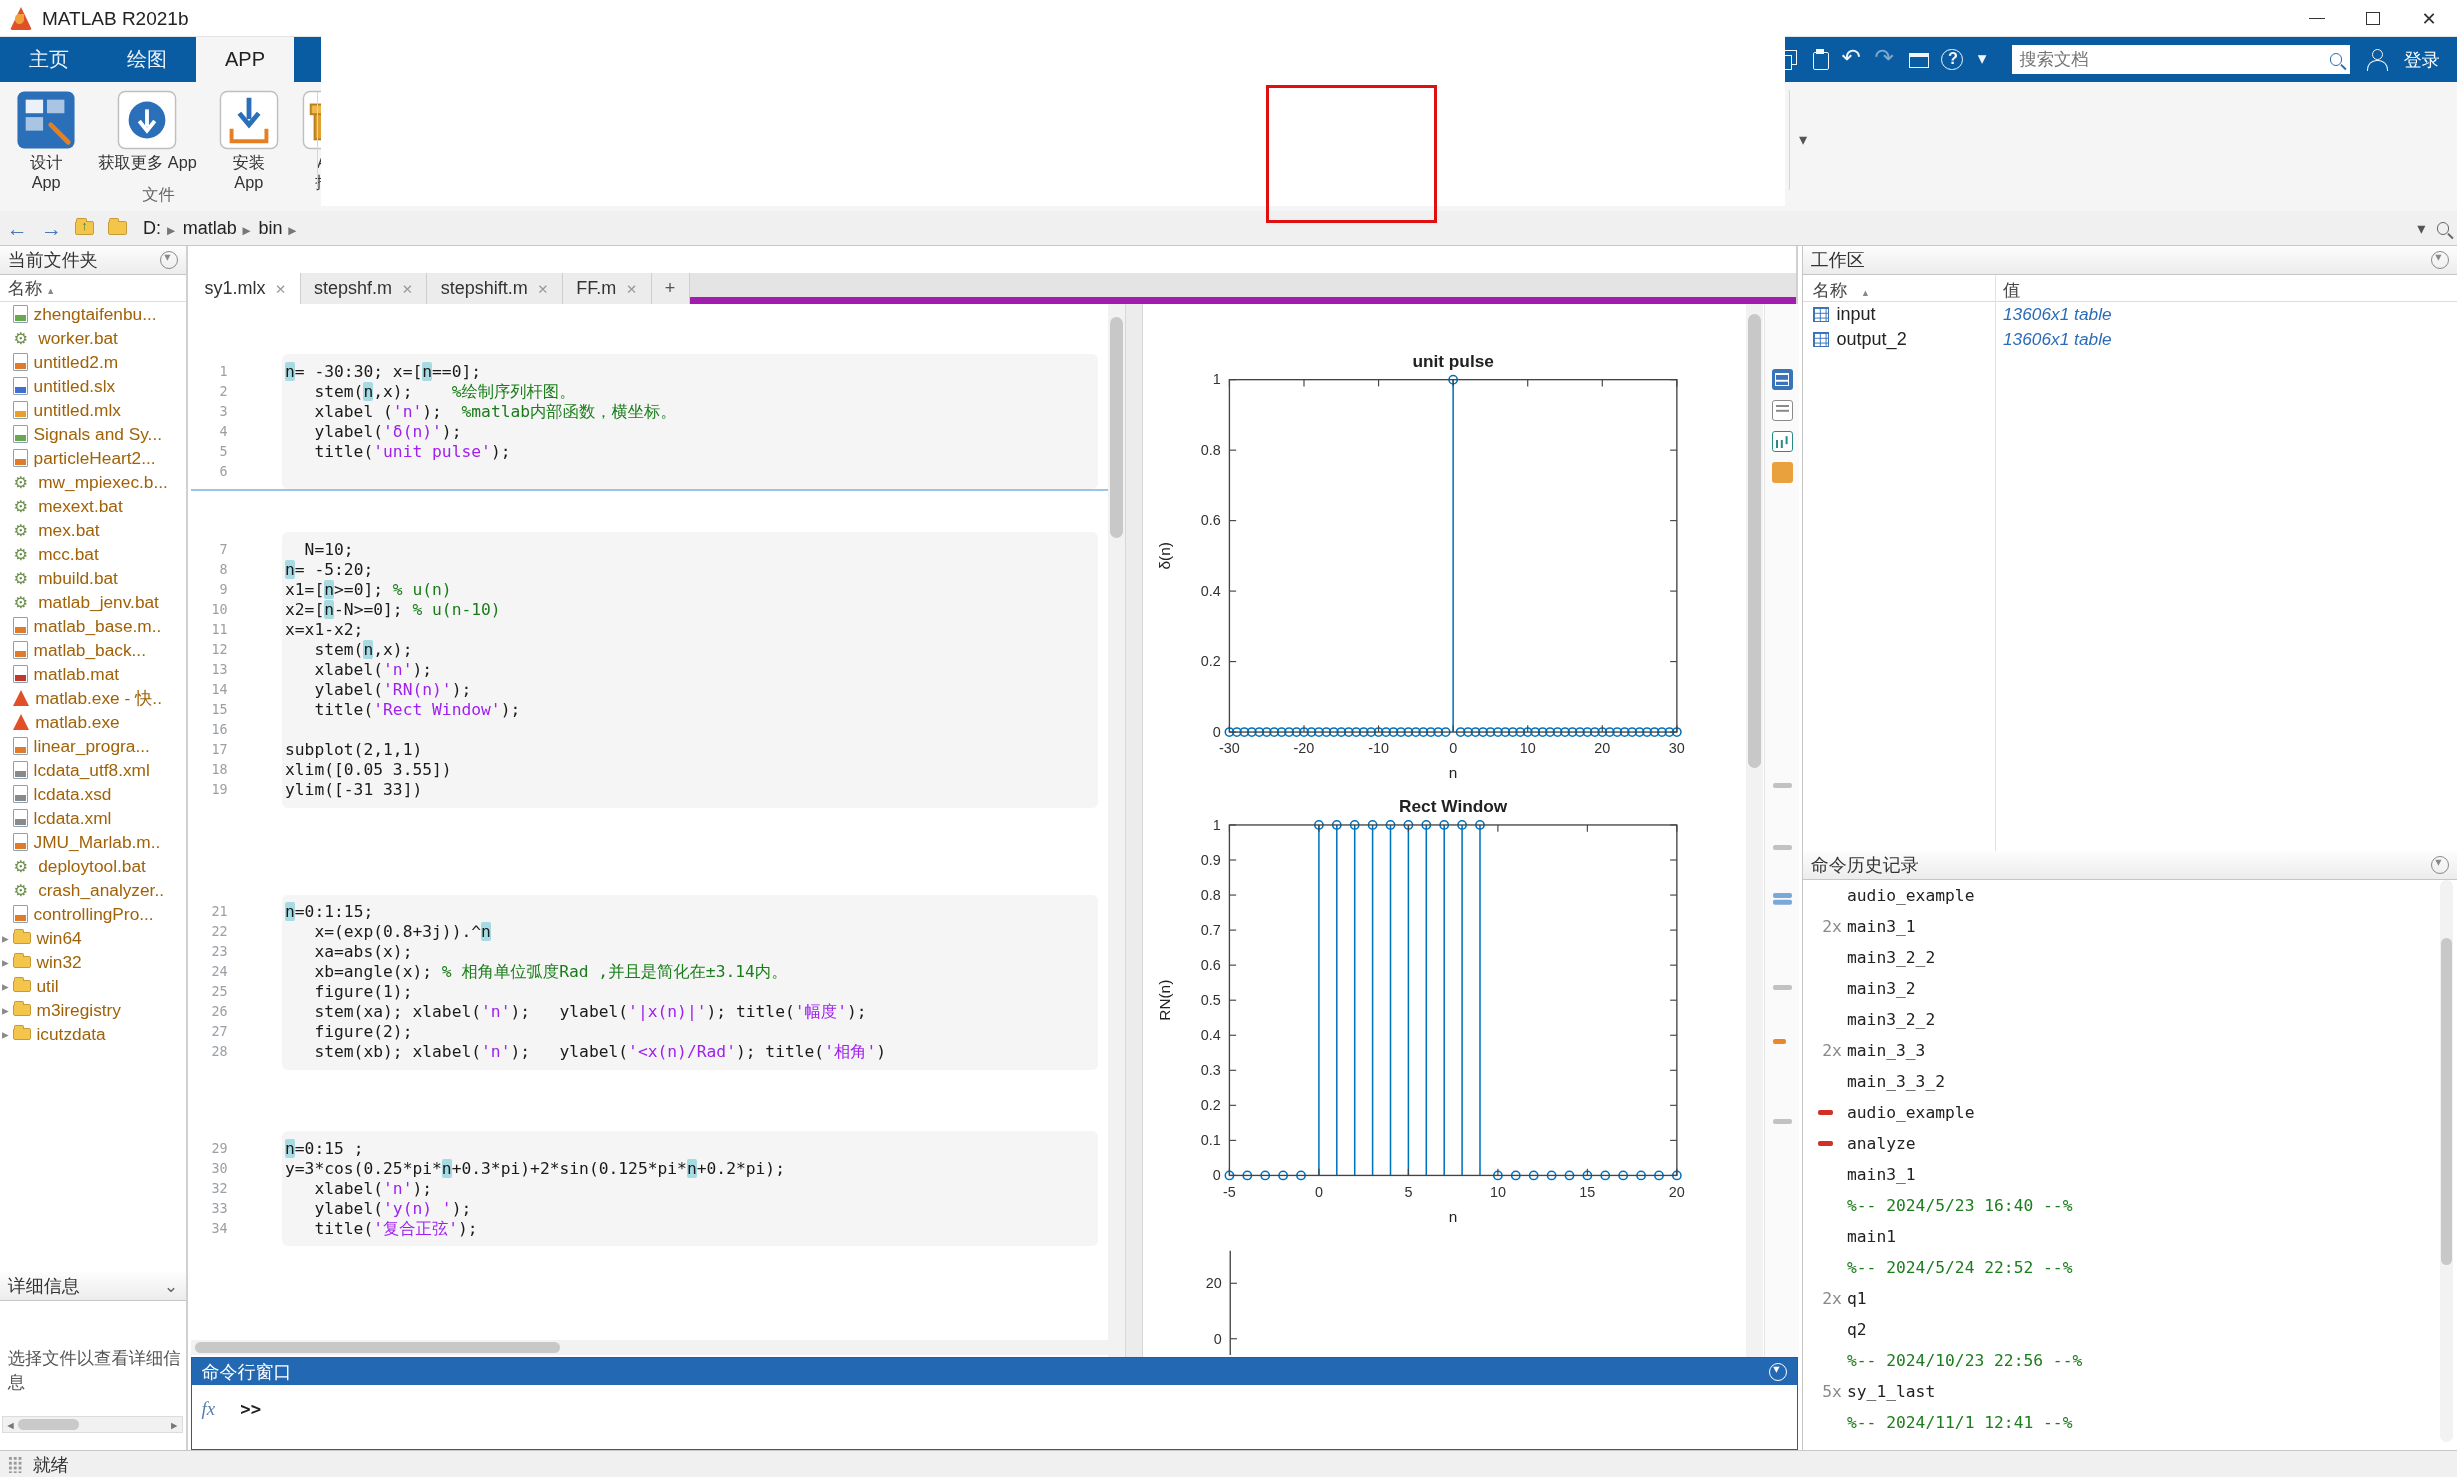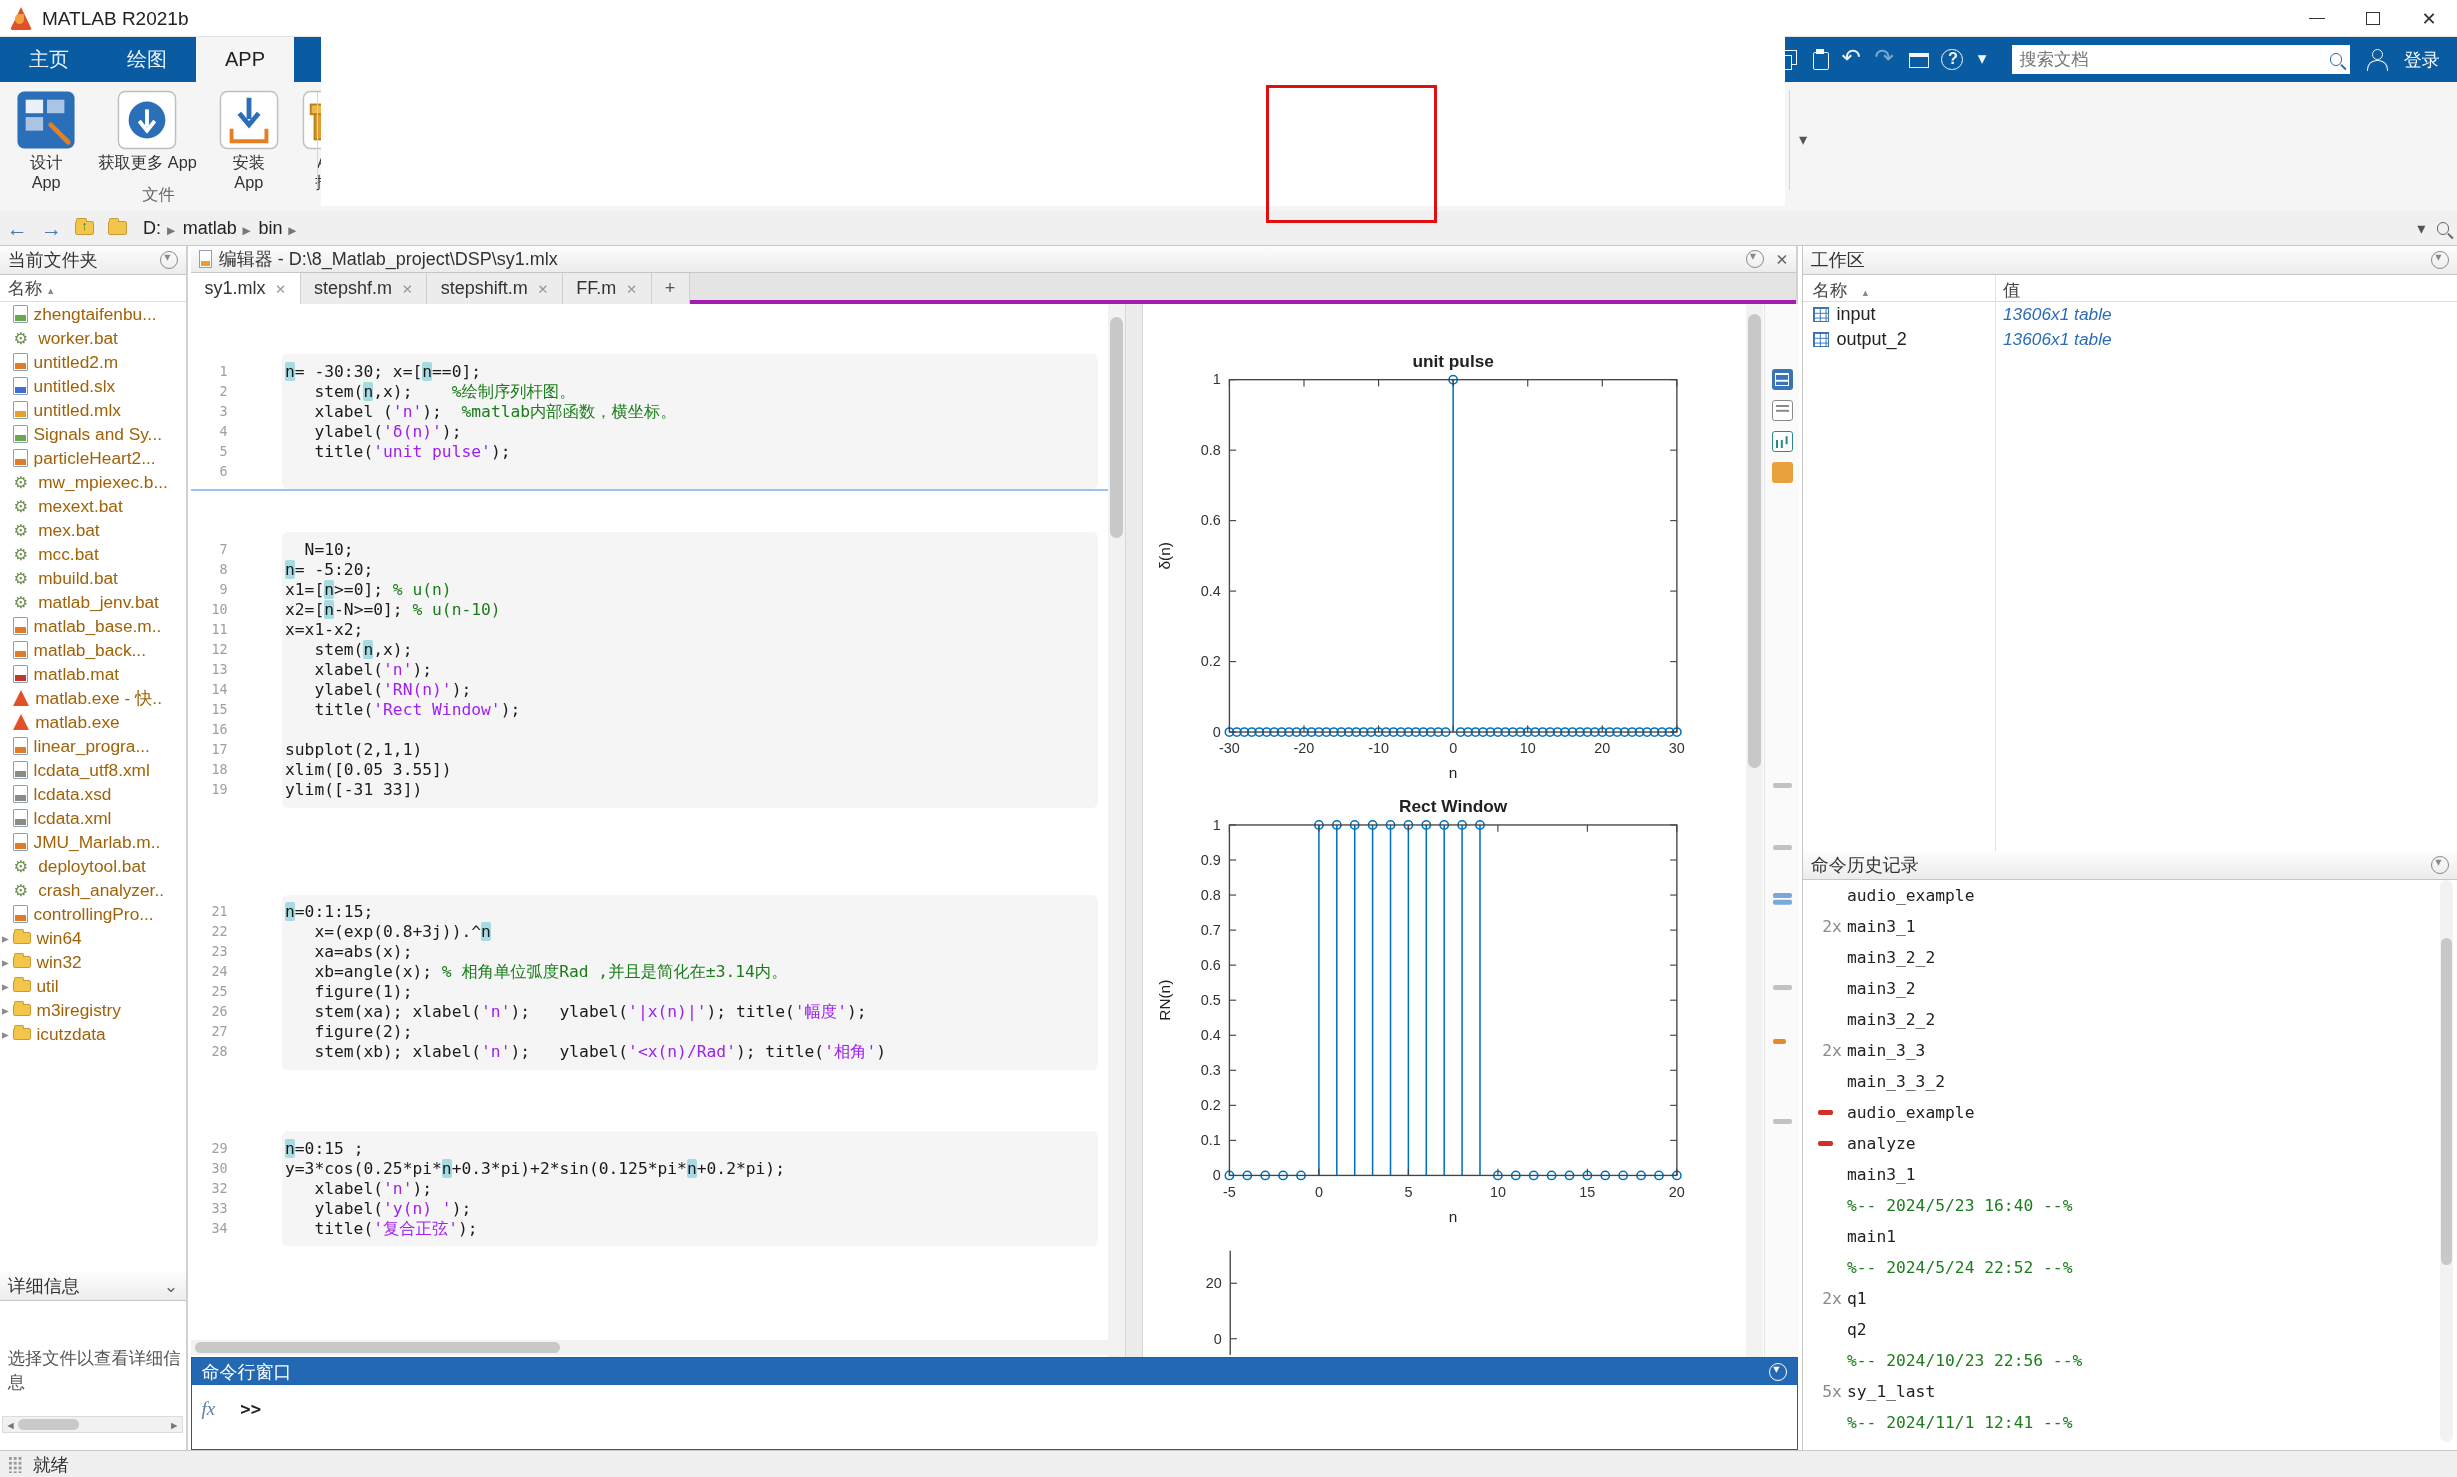--- a/index.html
+++ b/index.html
@@ -132,21 +132,21 @@
   .hscroll .track { flex:1; }
 
   
   .ehead { position:absolute; left:0; top:0; width:100%; height:27px; background:linear-gradient(#fdfdfd,#ececec);
     border-bottom:1px solid #c6c6c6; display:flex; align-items:center; padding:0 7.7px; font-size:18px; color:#333; }
   .ehead .sp { flex:1; }
   .ehead .xclose::before { content:'✕'; color:#666; font-size:15.4px; margin-left:11.5px; }
   .eh-doc { width:13.4px; height:17.3px; background:#fff; border:1px solid #8aa0b8; position:relative; margin-right:6.7px; }
   .eh-doc::before { content:''; position:absolute; left:1px; right:1px; bottom:1px; height:4.8px; background:#e8a02a; }
   .etabs { position:absolute; left:0; top:27px; width:100%; height:31px; background:#e4e4e4;
-    border-bottom:4px solid #a21caf; display:flex; }
+    border-bottom:7px solid #a21caf; display:flex; }
   .etab { height:31px; display:flex; align-items:center; padding:0 13.4px; font-size:18px; color:#333;
     border-right:1px solid #cfcfcf; background:#ececec; }
   .etab.active { background:#fff; }
   .etab .tx::after { content:'✕'; font-size:13.4px; color:#999; margin-left:9.6px; }
   .etab.plus { width:38px; justify-content:center; color:#555; }
 
   .econtent { position:absolute; left:0; top:58px; width:1607px; height:1053px; background:#fff; }
   .codeflow { position:absolute; left:0; top:0; width:917px; height:1053px; overflow:hidden; }
   .sec { position:relative; padding:7.7px 0; }
   .secbg { position:absolute; left:91px; right:9.6px; top:0; bottom:0; background:#f5f5f5; border-radius:5.8px; }
@@ -551,27 +551,20 @@
       <div class="details-body">选择文件以查看详细信息</div>
       <div class="hscroll">
         <span class="arr l"></span>
         <span class="thumb"></span>
         <span class="track"></span>
         <span class="arr r"></span>
       </div>
     </aside>
 
     <section class="editcol">
-      <div class="ehead">
-        <span class="eh-doc"></span>
-        <span>编辑器 - D:\8_Matlab_project\DSP\sy1.mlx</span>
-        <span class="sp"></span>
-        <span class="pmenu"></span>
-        <span class="xclose"></span>
-      </div>
       <div class="etabs" id="etabs">
           <div class="etab active">
             <span class="tx">sy1.mlx</span>
           </div>
           <div class="etab">
             <span class="tx">stepshf.m</span>
           </div>
           <div class="etab">
             <span class="tx">stepshift.m</span>
           </div>

